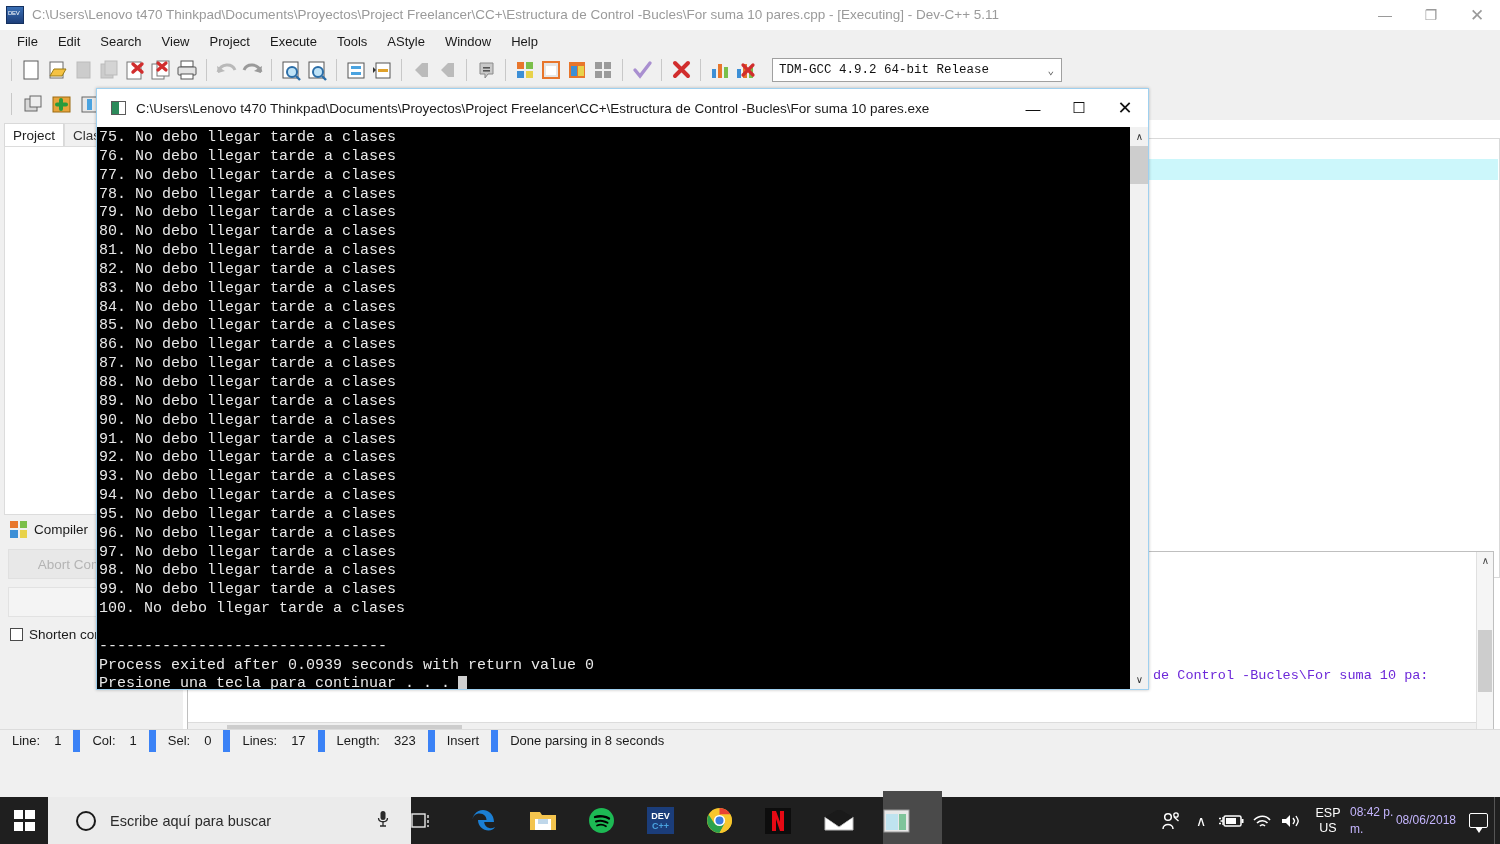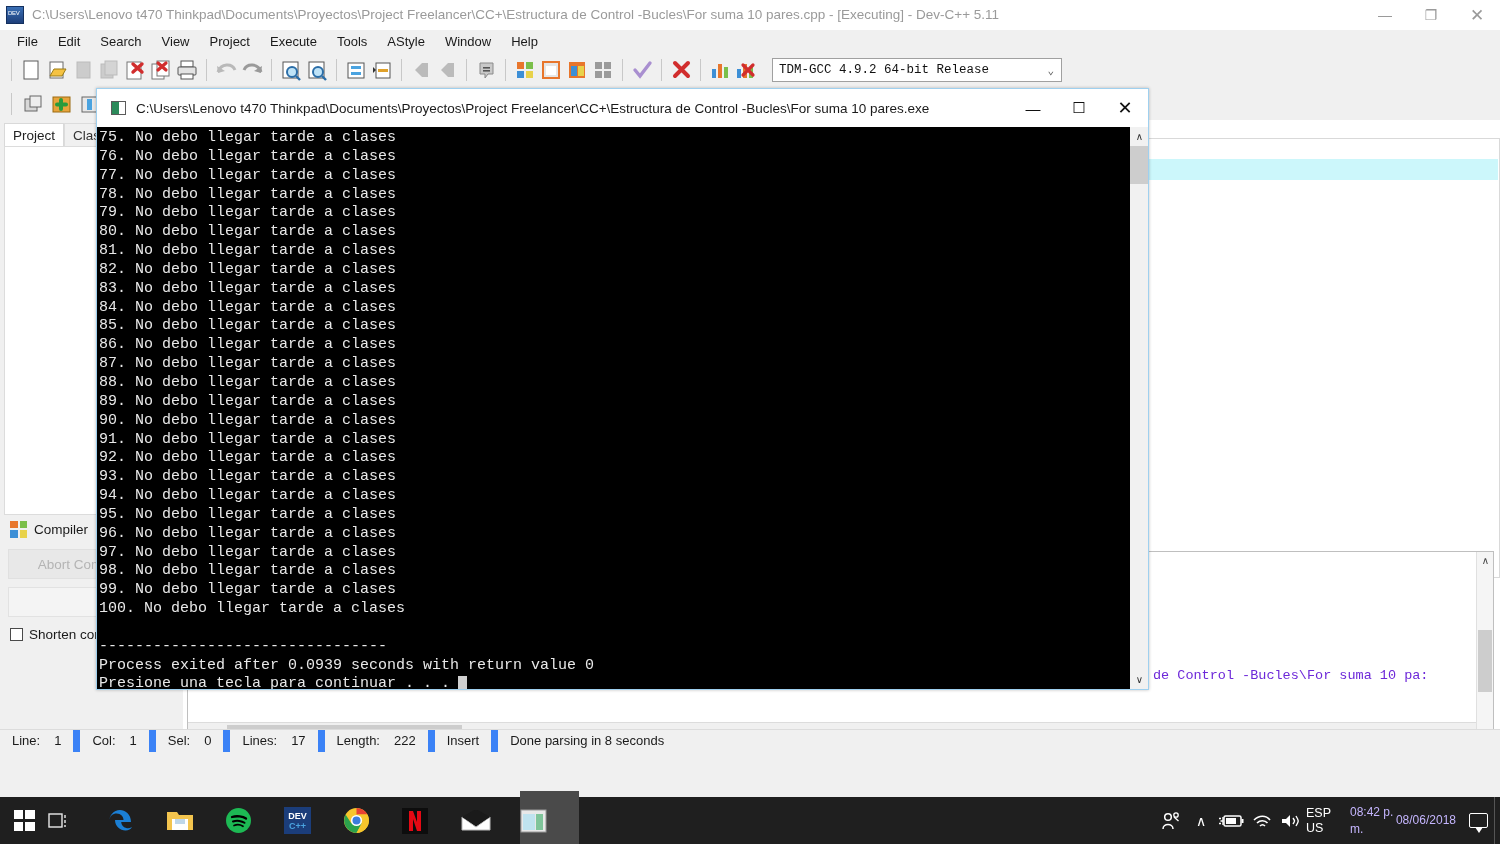--- a/index.html
+++ b/index.html
@@ -139,21 +139,21 @@
   .search-ph { font-size:14.5px; color:#2b2b2b; }
   .mic { position:absolute; right:22px; top:13px; width:12px; }
   .tb-icons { display:flex; align-items:center; height:47px; }
   .tb-icon { width:59px; height:60px; display:flex; align-items:center; justify-content:flex-start;
              position:relative; }
   .tb-icon.active { background:#4a4a4a; }
   .tb-underline { position:absolute; left:13px; right:13px; bottom:0; height:3px; background:#4aa3e0; }
   .tray { position:absolute; right:0; top:0; height:47px; display:flex; align-items:center; }
   .tray-ico { width:30px; height:47px; display:flex; align-items:center; justify-content:center;
               color:#fff; font-size:14px; }
-  .tray-lang { width:44px; height:47px; display:flex; flex-direction:column; 
+  .tray-lang { width:44px; height:47px; display:flex; flex-direction:column; align-items:center;
                justify-content:center; color:#fff; font-size:12.5px; line-height:15px; }
   .tray-clock { width:106px; height:47px; display:flex; flex-direction:row; align-items:center;
                 justify-content:center; color:#c4b5fd; font-size:12px; line-height:17px; }
   .tray-notif { width:44px; height:47px; display:flex; align-items:center; justify-content:center; }
   .notif-box { width:19px; height:15px; border:1.6px solid #fff; border-radius:2px; position:relative; }
   .notif-box::after{ content:""; position:absolute; left:5px; bottom:-6px; width:0;height:0;
                      border-left:4px solid transparent; border-right:4px solid transparent;
                      border-top:6px solid #fff; }
   .tb-showdesk { position:absolute; right:0; top:0; width:6px; height:47px; border-left:1px solid #555; }
 </style>
@@ -443,21 +443,21 @@
       <div class="sb-cell">
         <span>Sel:</span>
         <span class="v">0</span>
       </div>
       <div class="sb-cell">
         <span>Lines:</span>
         <span class="v">17</span>
       </div>
       <div class="sb-cell">
         <span>Length:</span>
-        <span class="v">222</span>
+        <span class="v">323</span>
       </div>
       <div class="sb-cell">Insert</div>
       <div class="sb-cell" style="border-right:none">Done parsing in 8 seconds</div>
     </div>
   </div>
 
   <div style="position:absolute; left:1153px; top:668px; width:320px; height:22px; overflow:hidden;
               font-family:'Liberation Mono',monospace; font-size:13.5px; color:#6d28d9; white-space:nowrap;">de Control -Bucles\For suma 10 pa:</div>
 
   <div class="console-win">
@@ -484,20 +484,29 @@
 
   <div class="taskbar">
     <div class="tb-start">
       <div class="win-logo">
         <i></i>
           <i></i>
           <i></i>
           <i></i>
       </div>
     </div>
+    <div class="tb-search">
+      <div class="search-circle"></div>
+      <div class="search-ph">Escribe aquí para buscar</div>
+      <svg class="mic" width="12" height="20">
+        <rect x="3.5" y="1" width="5" height="9" rx="2.5" fill="#2b2b2b"></rect>
+        <path d="M1.5 8 C1.5 13, 10.5 13, 10.5 8" stroke="#2b2b2b" stroke-width="1.3" fill="none"></path>
+        <path d="M6 12 L6 16 M3 16 L9 16" stroke="#2b2b2b" stroke-width="1.3"></path>
+      </svg>
+    </div>
 
     <div class="tb-icons">
       <div class="tb-icon">
         <svg width="22" height="20">
             <rect x="1" y="3" width="13" height="13" fill="none" stroke="#e8e8e8" stroke-width="1.4"></rect>
             <path d="M17 4 L17 7 M17 9 L17 12 M17 14 L17 16" stroke="#e8e8e8" stroke-width="1.4"></path>
           </svg>
       </div>
       <div class="tb-icon">
         <svg width="27" height="27" viewBox="0 0 27 27">

